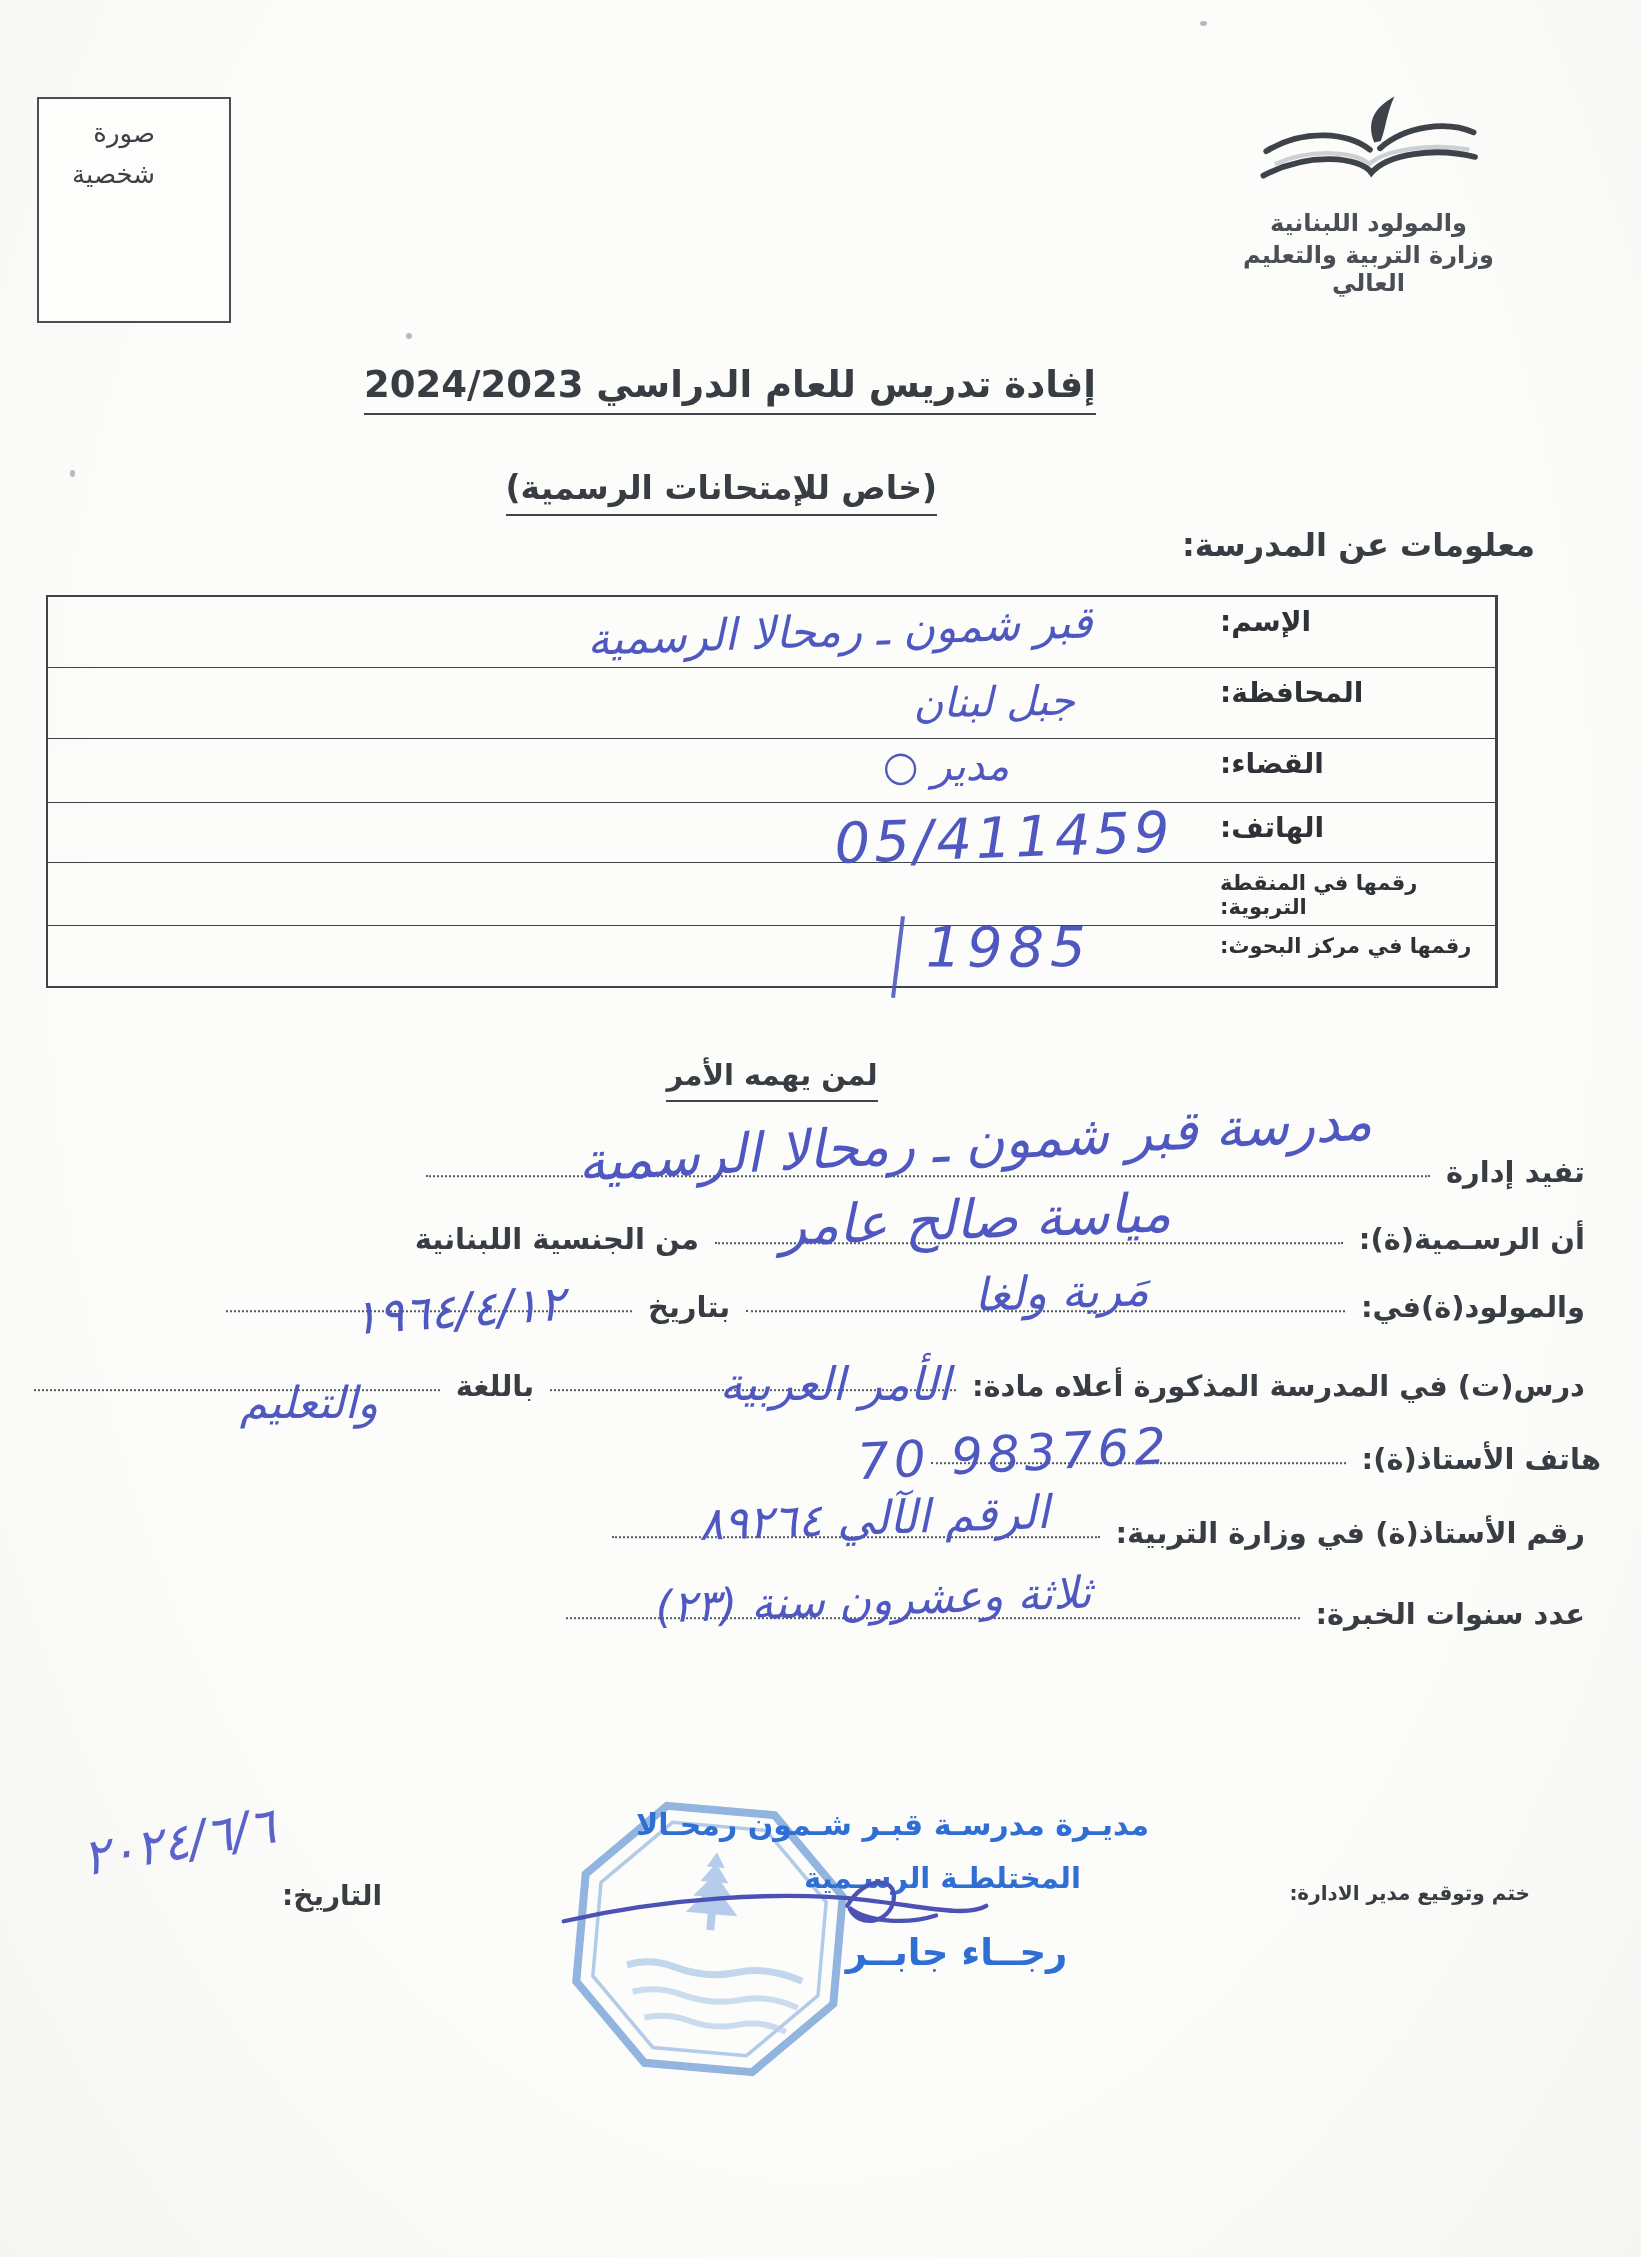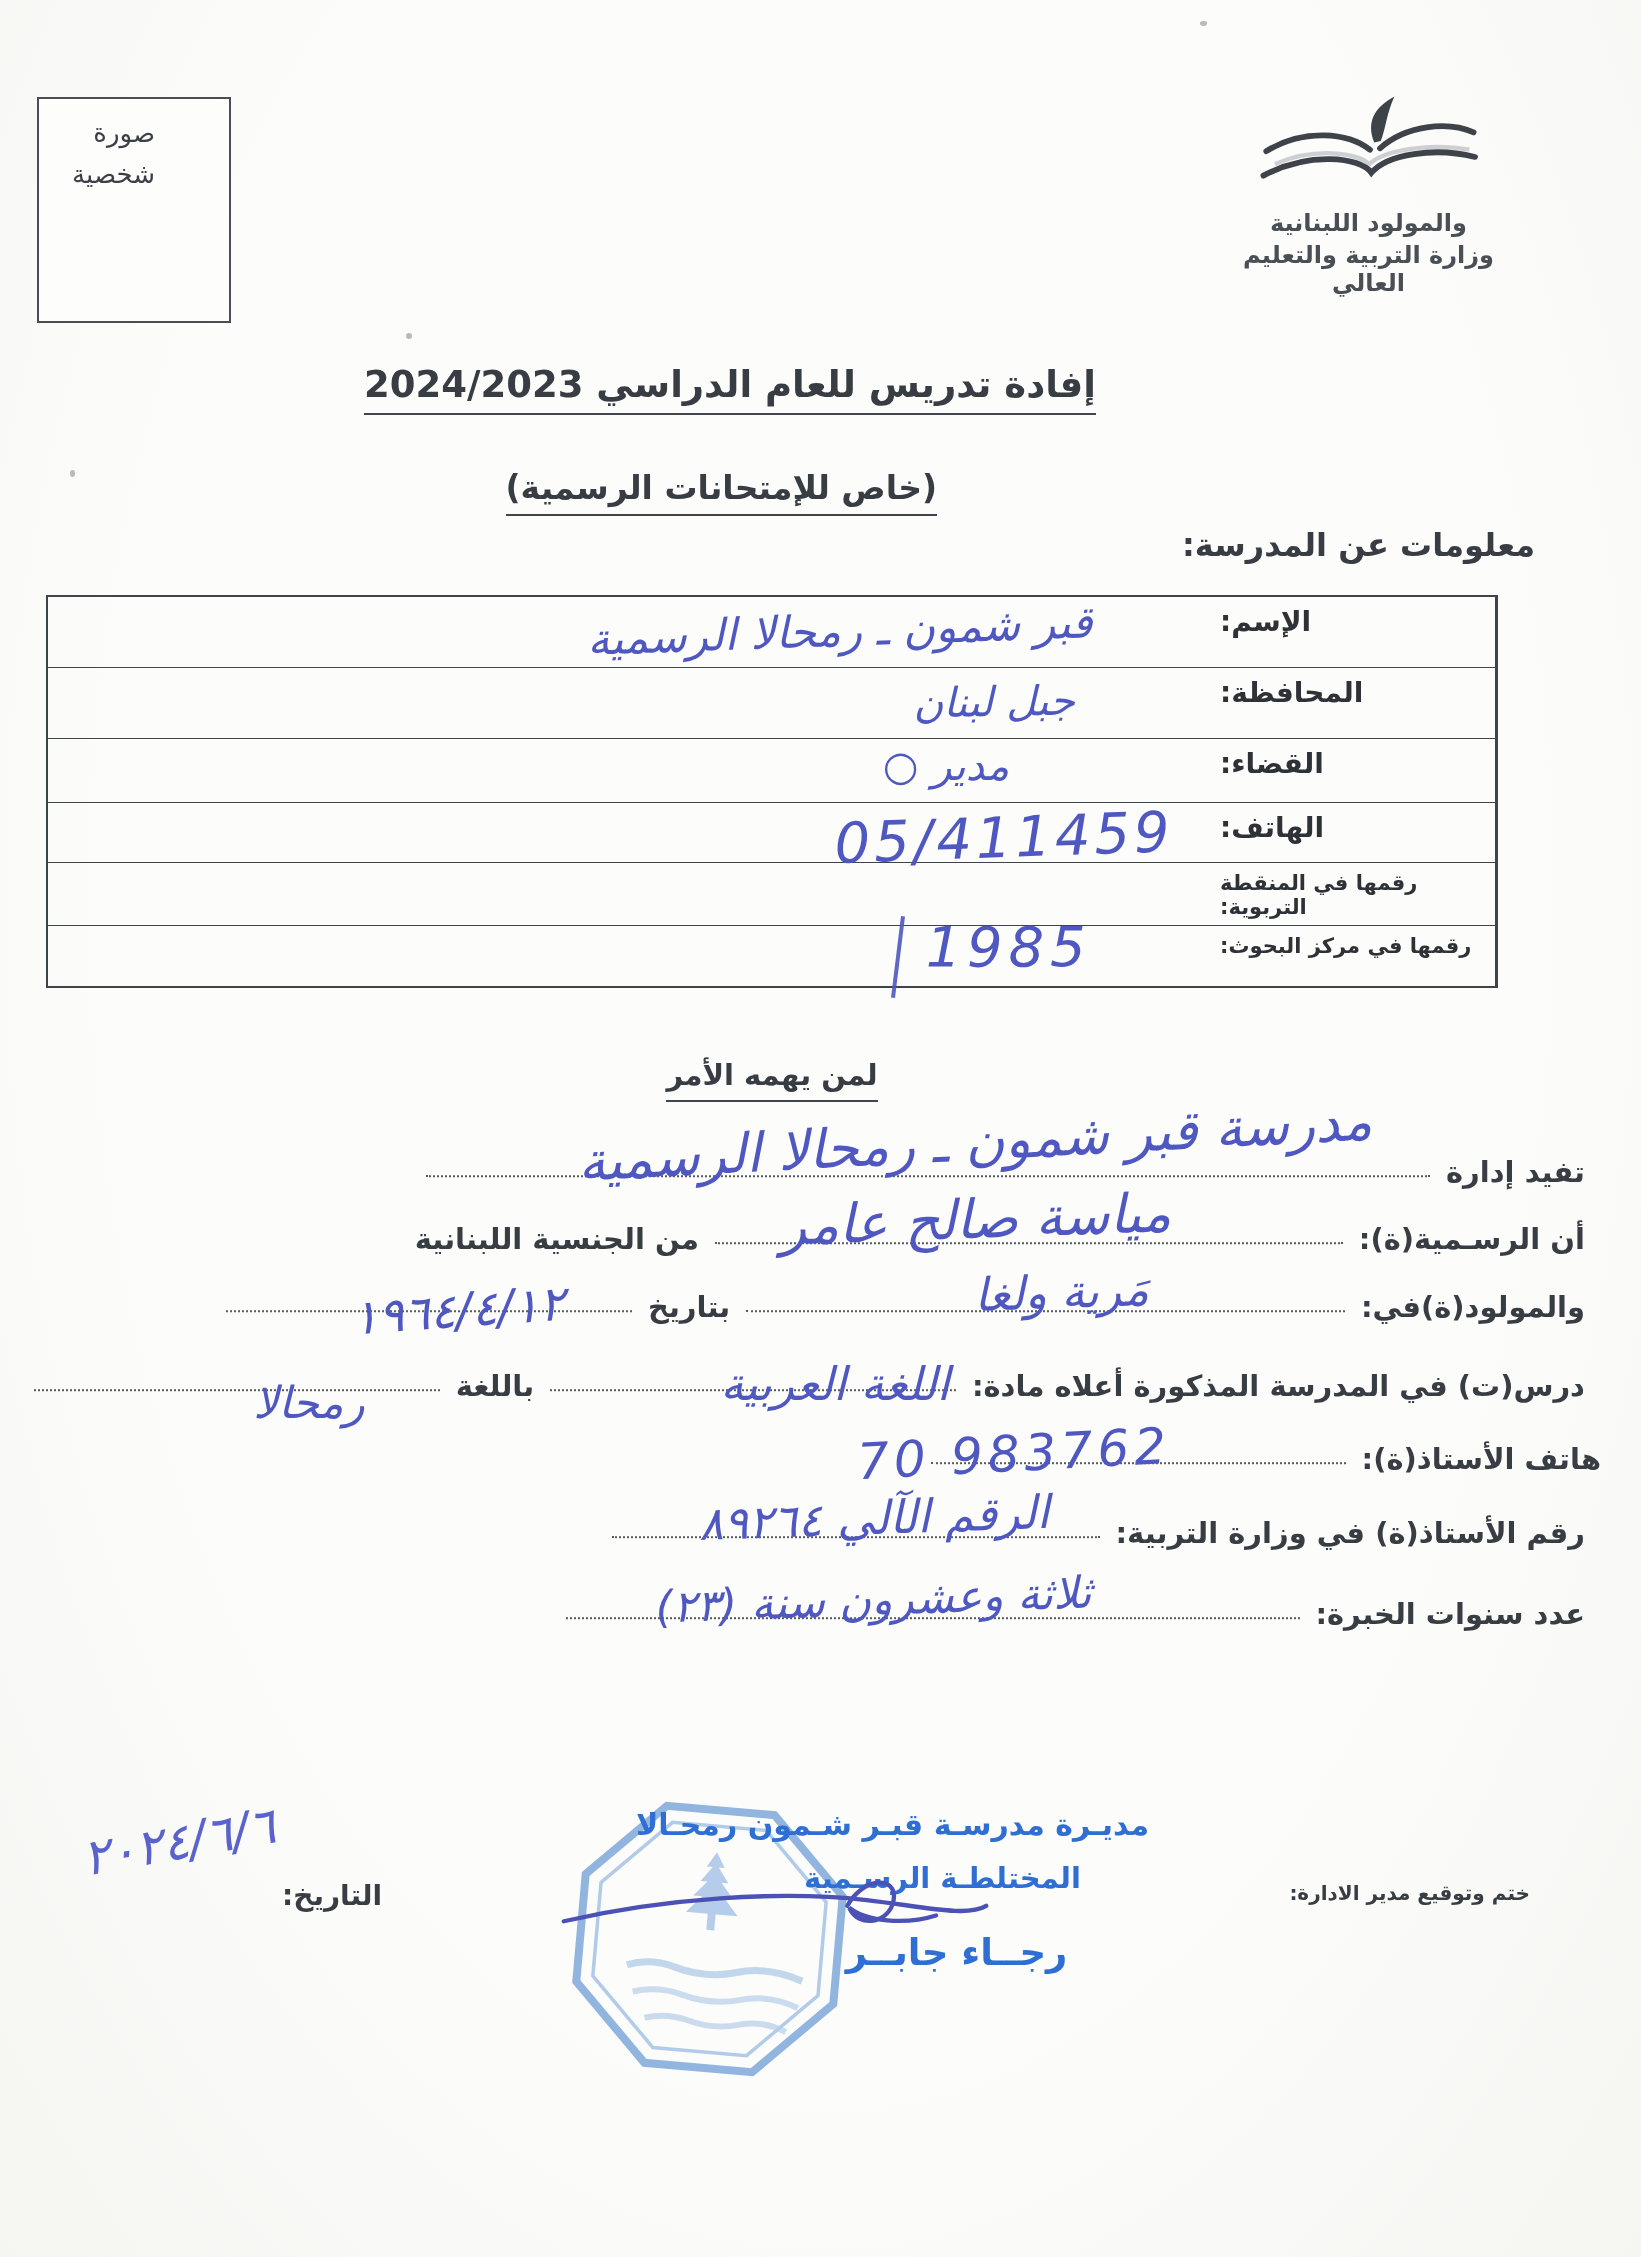--- a/index.html
+++ b/index.html
@@ -134,22 +134,22 @@
   </div>
   <div class="abs rtl nowrap printed" style="right:56px;top:1597px;font-size:29px;">
     <span>عدد سنوات الخبرة:</span>
     <span class="dots" style="width:734px;"></span>
   </div>
 
   <div class="abs ink rtl nowrap" style="left:502px;top:1112px;width:946px;font-size:54px;transform:rotate(-3deg);">مدرسة قبر شمون ـ رمحالا الرسمية</div>
   <div class="abs ink rtl nowrap" style="left:676px;top:1190px;width:599px;font-size:54px;transform:rotate(-2deg);">مياسة صالح عامر</div>
   <div class="abs ink rtl nowrap" style="left:830px;top:1267px;width:463px;font-size:46px;transform:rotate(-2deg);">مَرية ولغا</div>
   <div class="abs ink nowrap ltrnum" style="left:246px;top:1284px;width:425px;font-size:48px;transform:rotate(-4deg);letter-spacing:2.9px;">١٩٦٤/٤/١٢</div>
-  <div class="abs ink rtl nowrap" style="left:637px;top:1359px;width:396px;font-size:46px;">اللغة العربية</div>
-  <div class="abs ink rtl nowrap" style="left:145px;top:1379px;width:328px;font-size:44px;">رمحالا</div>
+  <div class="abs ink rtl nowrap" style="left:637px;top:1359px;width:396px;font-size:46px;">الأمر العربية</div>
+  <div class="abs ink rtl nowrap" style="left:145px;top:1379px;width:328px;font-size:44px;">والتعليم</div>
   <div class="abs ink nowrap ltrnum" style="left:821px;top:1427px;width:386px;font-size:50px;transform:rotate(-3deg);letter-spacing:4.8px;">70 983762</div>
   <div class="abs ink rtl nowrap" style="left:618px;top:1493px;width:512px;font-size:46px;transform:rotate(-2deg);">الرقم الآلي ٨٩٢٦٤</div>
   <div class="abs ink rtl nowrap" style="left:521px;top:1576px;width:705px;font-size:44px;transform:rotate(-2deg);">ثلاثة وعشرون سنة (٢٣)</div>
 
   <svg class="abs" style="left:555px;top:1794px;transform:rotate(5deg);opacity:.85;" width="309" height="290" viewBox="0 0 300 290">
     <polygon points="279,199 204,274 96,274 21,199 21,91 96,16 204,16 279,91" fill="none" stroke="#7fa9db" stroke-width="8"></polygon>
     <polygon points="263,192 197,258 103,258 37,192 37,98 103,32 197,32 263,98" fill="none" stroke="#a5c3e6" stroke-width="3.5"></polygon>
     <path d="M150,58 l-9,15 h6 l-11,15 h7 l-13,15 h9 l-15,17 h22 v16 h8 v-16 h22 l-15,-17 h9 l-13,-15 h7 l-11,-15 h6 z" fill="#93b8e2" opacity="0.8"></path>
     <path d="M70,178 q22,-9 48,-2 q32,9 62,0 q30,-9 66,3" fill="none" stroke="#a9c6e6" stroke-width="7" opacity="0.8"></path>
     <path d="M78,204 q25,-8 50,-1 q30,8 58,0 q28,-8 58,3" fill="none" stroke="#b4cdea" stroke-width="6" opacity="0.8"></path>

